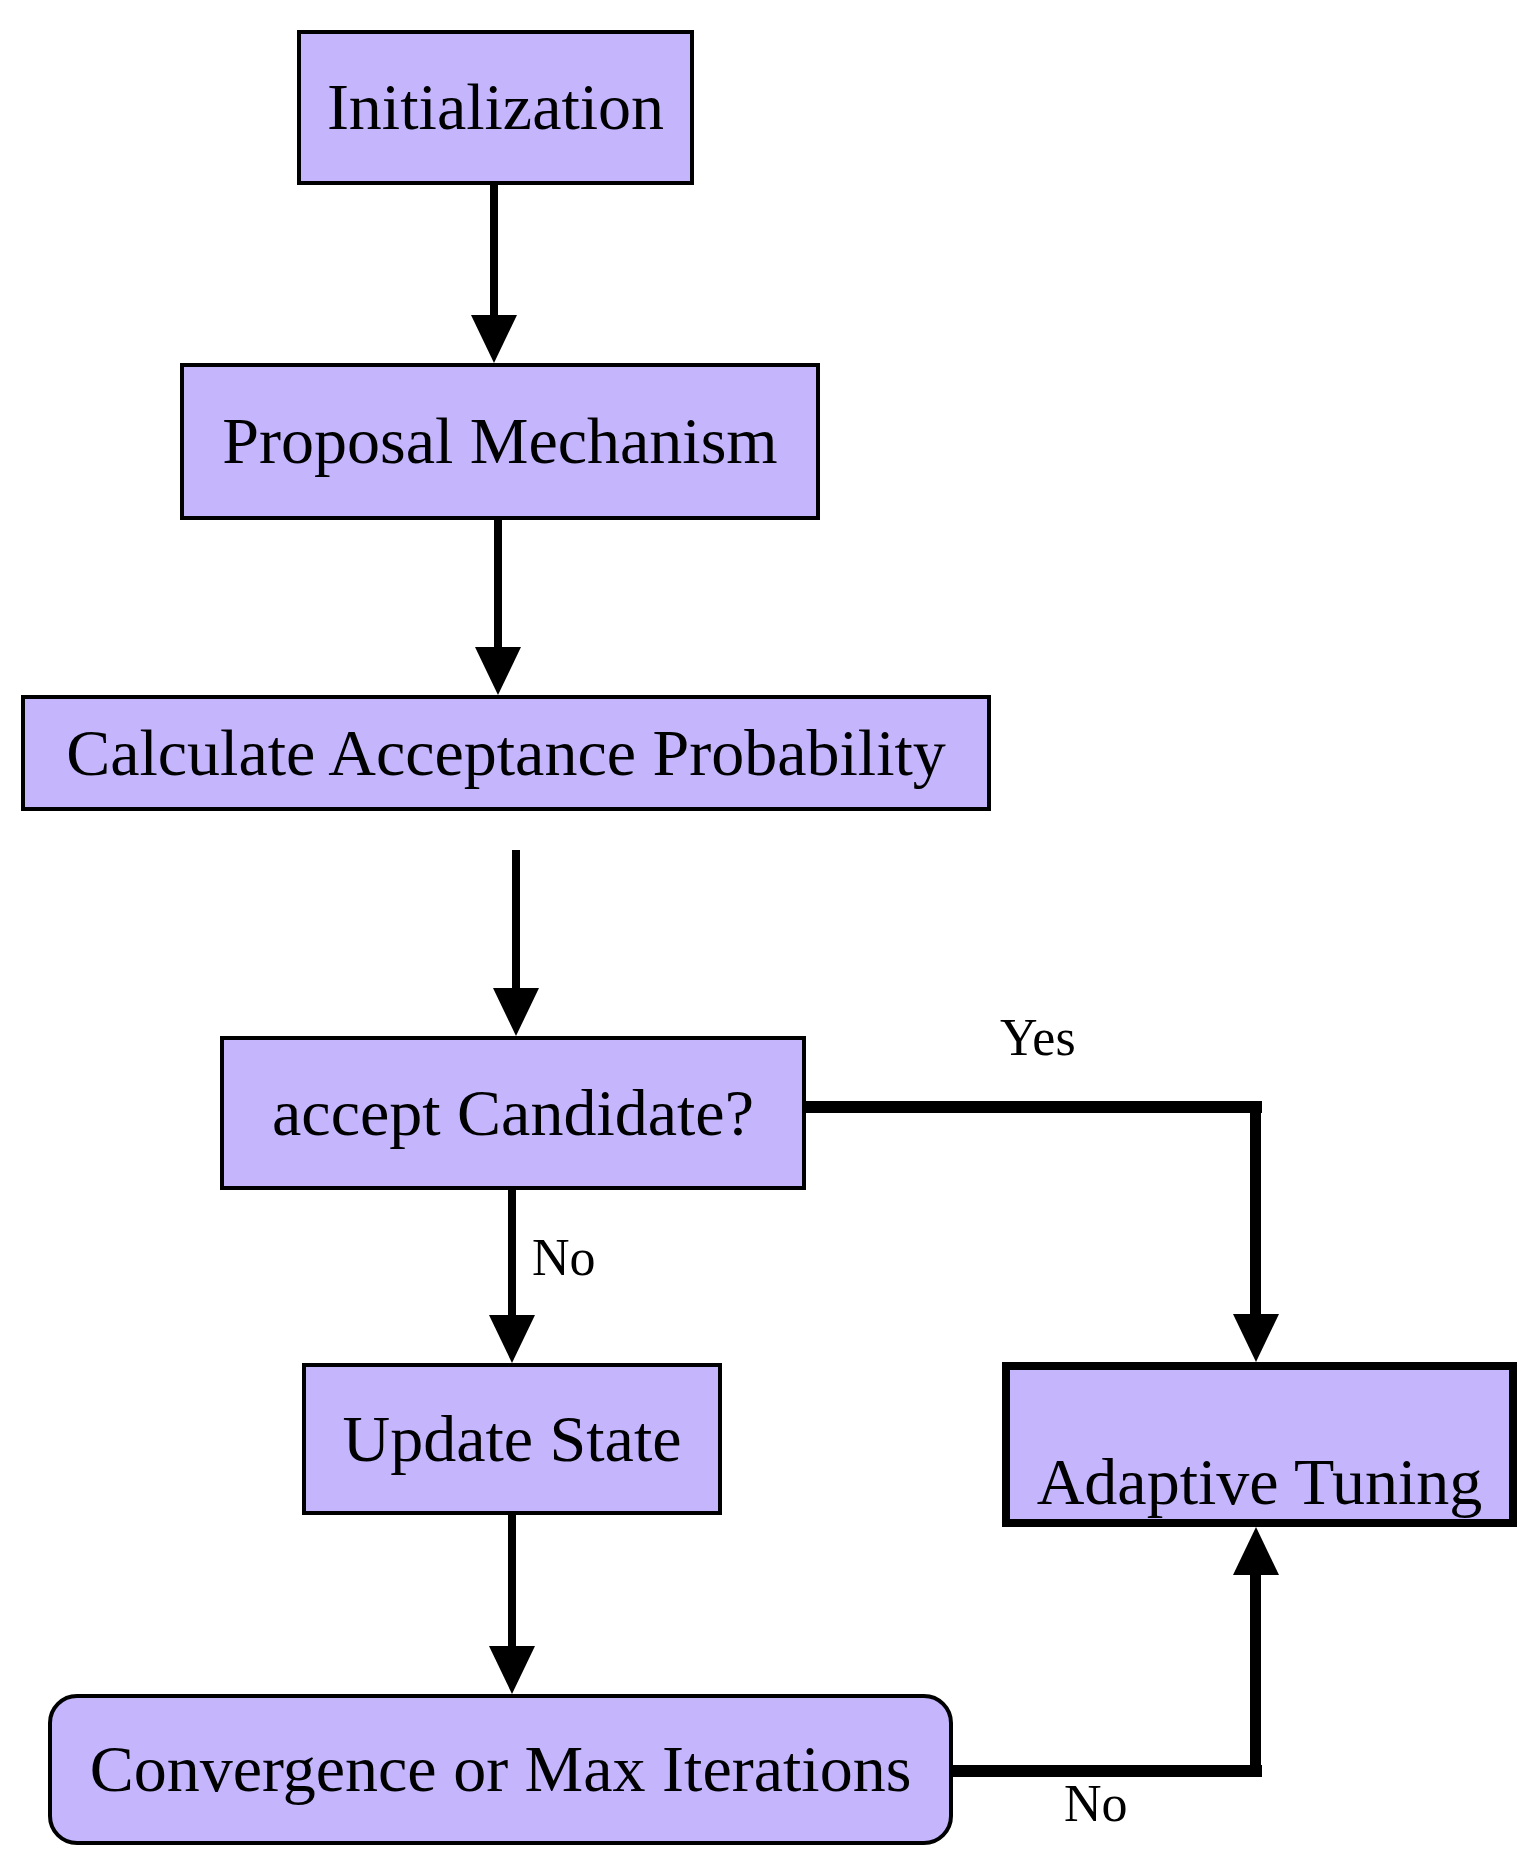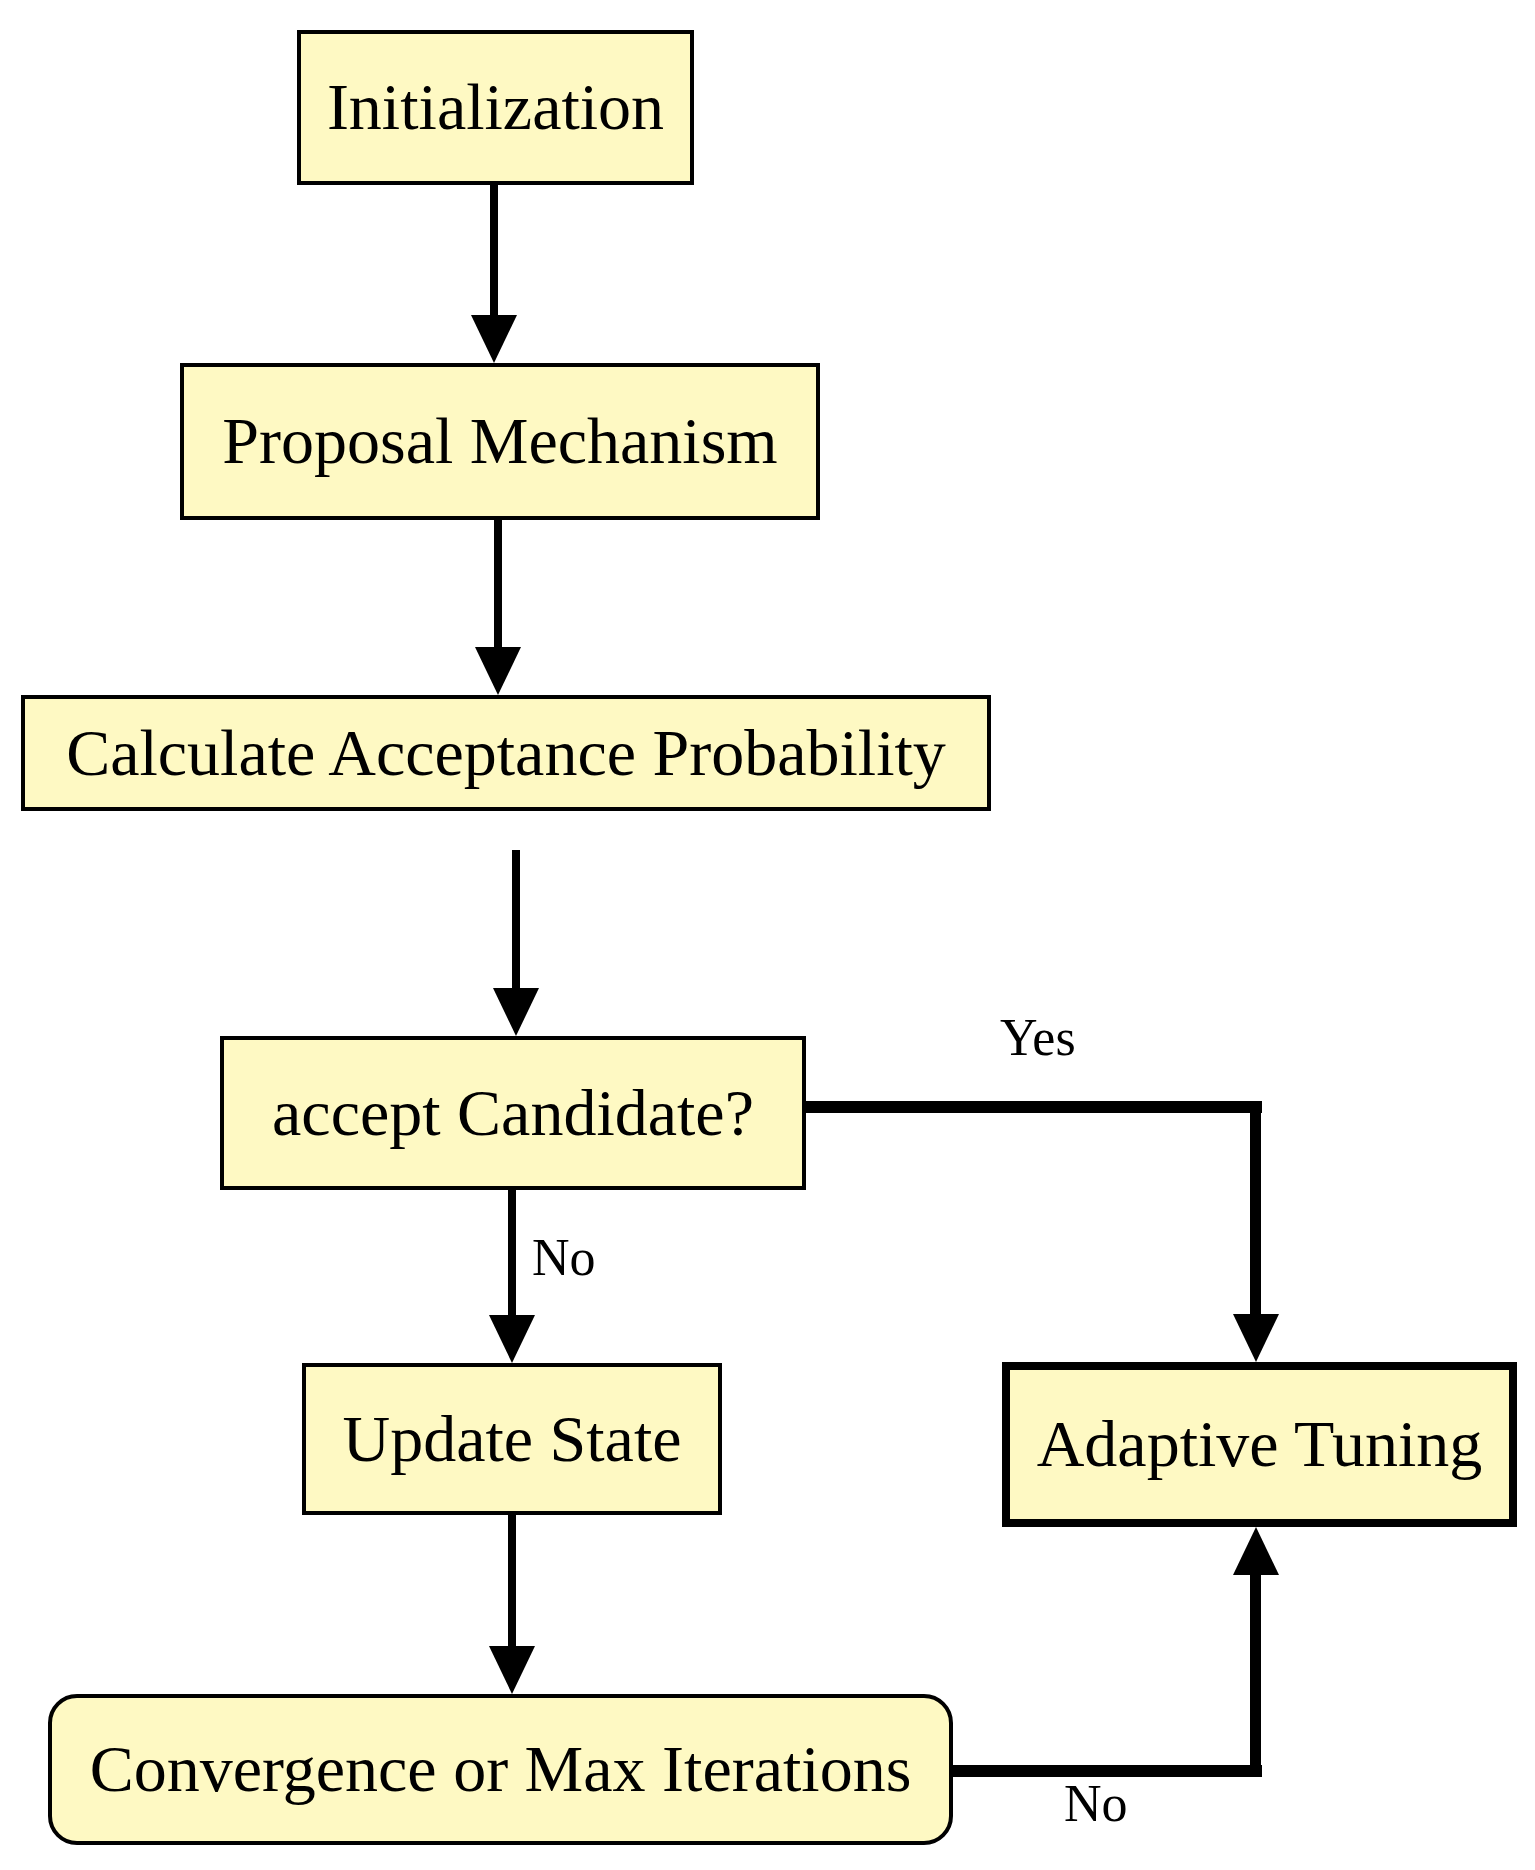--- a/index.html
+++ b/index.html
@@ -12,32 +12,33 @@
     width: 1535px;
     height: 1870px;
     background: #ffffff;
     overflow: hidden;
     font-family: "Liberation Serif", "DejaVu Serif", serif;
     color: #000000;
   }
   .node {
     position: absolute;
     box-sizing: border-box;
-    background: #fef9c3;
+    background: #c4b5fd;
     border: 4px solid #000000;
     display: flex;
     align-items: center;
     justify-content: center;
     text-align: center;
     font-size: 66px;
     line-height: 1.1;
     white-space: nowrap;
   }
   .node.thick {
     border-width: 8px;
+    align-items: flex-end;
   }
   .vline, .hline {
     position: absolute;
     background: #000000;
   }
   .arrow-down {
     position: absolute;
     width: 0;
     height: 0;
     border-left: 23px solid transparent;

